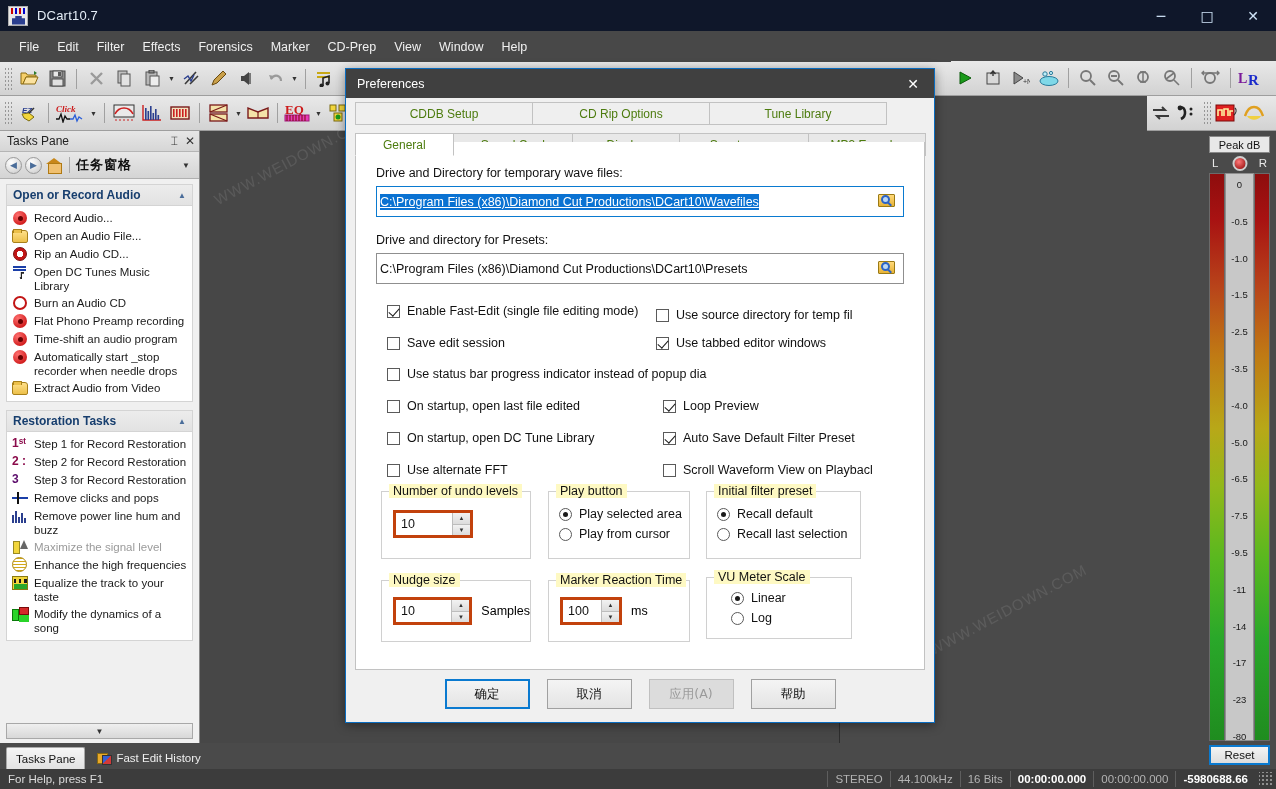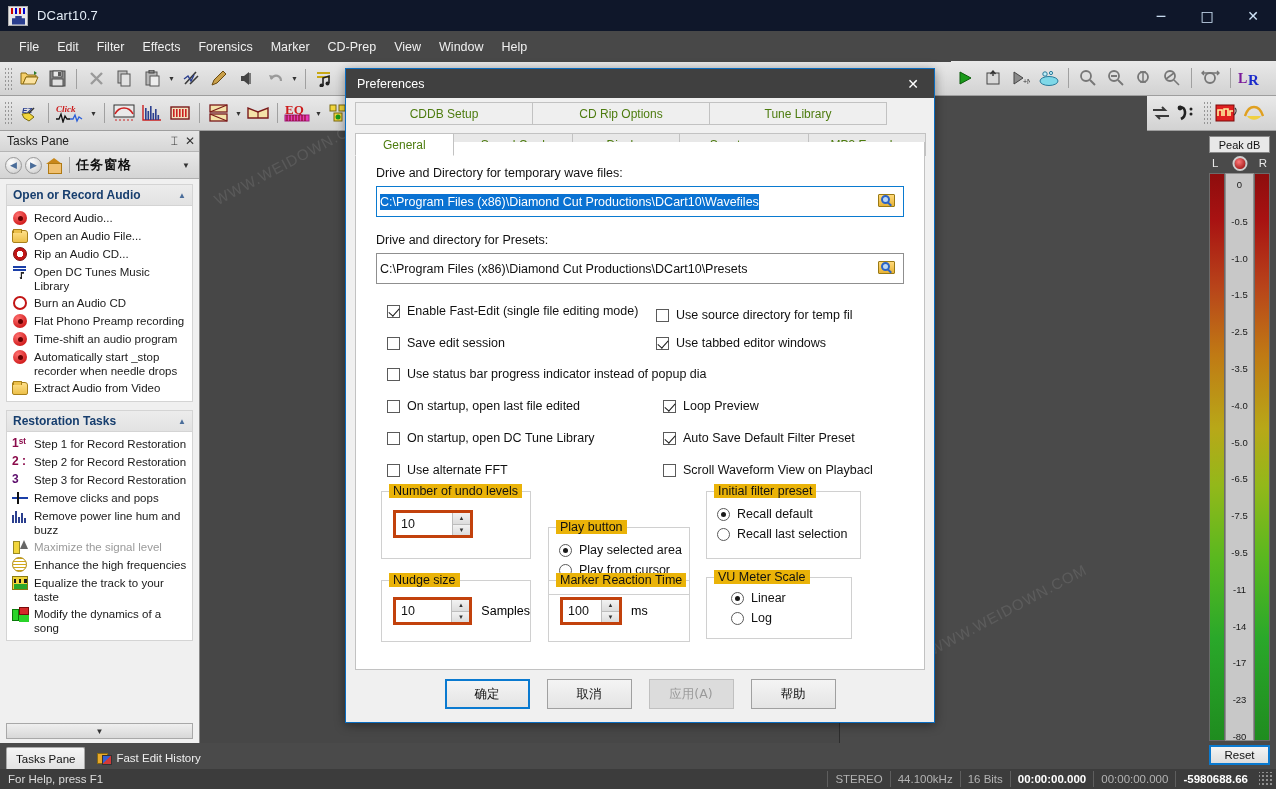--- a/index.html
+++ b/index.html
@@ -313,21 +313,21 @@
 
   .field-label { font-size:12.5px; color:#111; margin-bottom:6px; }
   .path-row { position:relative; margin-bottom:16px; }
   .path-input {
     height:31px; border:1px solid #8f8f8f; background:#fff;
     display:flex; align-items:center; padding:0 40px 0 3px;
     font-size:12.5px; color:#111;
   }
   .path-input.focused { border:1px solid #0a7ad0; }
   .path-input .sel {
-    background:#0a72d2; color:#fff; padding:1px 0;
+    background:#0a72d2; color:#fff; padding:1px 0;text-decoration:underline;
   }
   .browse-btn {
     position:absolute; right:6px; top:6px; width:20px; height:18px;
   }
   .browse-btn .fold {
     position:absolute; left:0; top:2px; width:17px;height:13px;
     background:linear-gradient(#ffd97a,#e8b336); border:1px solid #9a7a14; border-radius:1px;
   }
   .browse-btn .mag {
     position:absolute; left:3px; top:3px; width:9px;height:9px;border-radius:50%;
@@ -349,21 +349,21 @@
     position:relative;
   }
   .radio.on:after {
     content:""; position:absolute; left:3px;top:3px;width:5px;height:5px;border-radius:50%;background:#1a1a1a;
   }
 
   .grp {
     border:1px solid #d0d0d0; position:absolute; padding-top:4px;
   }
   .grp-title {
-    position:absolute; top:-8px; left:7px; background:#eab308; padding:0 4px;
+    position:absolute; top:-8px; left:7px; background:#fef9c3; padding:0 4px;
     font-size:12.5px; color:#111;
   }
   .spin {
     display:flex; align-items:stretch; width:80px; height:28px; border:3px solid #c2410c; background:#fff;
   }
   .spin .val { flex:1; display:flex; align-items:center; padding-left:5px; font-size:12.5px; color:#111;}
   .spin .btns { width:18px; display:flex; flex-direction:column; border-left:1px solid #bdbdbd;}
   .spin .btns div {
     flex:1; background:linear-gradient(#f2f2f2,#dcdcdc); display:flex;
     align-items:center; justify-content:center; font-size:6px; color:#333;
@@ -926,21 +926,21 @@
         <div class="grp-title">Number of undo levels</div>
         <div class="spin" style="margin:14px 0 0 11px;">
           <div class="val">10</div>
           <div class="btns">
               <div>▲</div>
               <div>▼</div>
             </div>
         </div>
       </div>
 
-      <div class="grp" style="left:172px;top:6px;width:142px;height:68px;margin-top:36px;">
+      <div class="grp" style="left:172px;top:6px;width:142px;height:68px;">
         <div class="grp-title">Play button</div>
         <div class="rd" style="margin:8px 0 0 10px;">
           <span class="radio on"></span>
           <span>Play selected area</span>
         </div>
         <div class="rd" style="margin:0 0 0 10px;">
           <span class="radio"></span>
           <span>Play from cursor</span>
         </div>
       </div>

